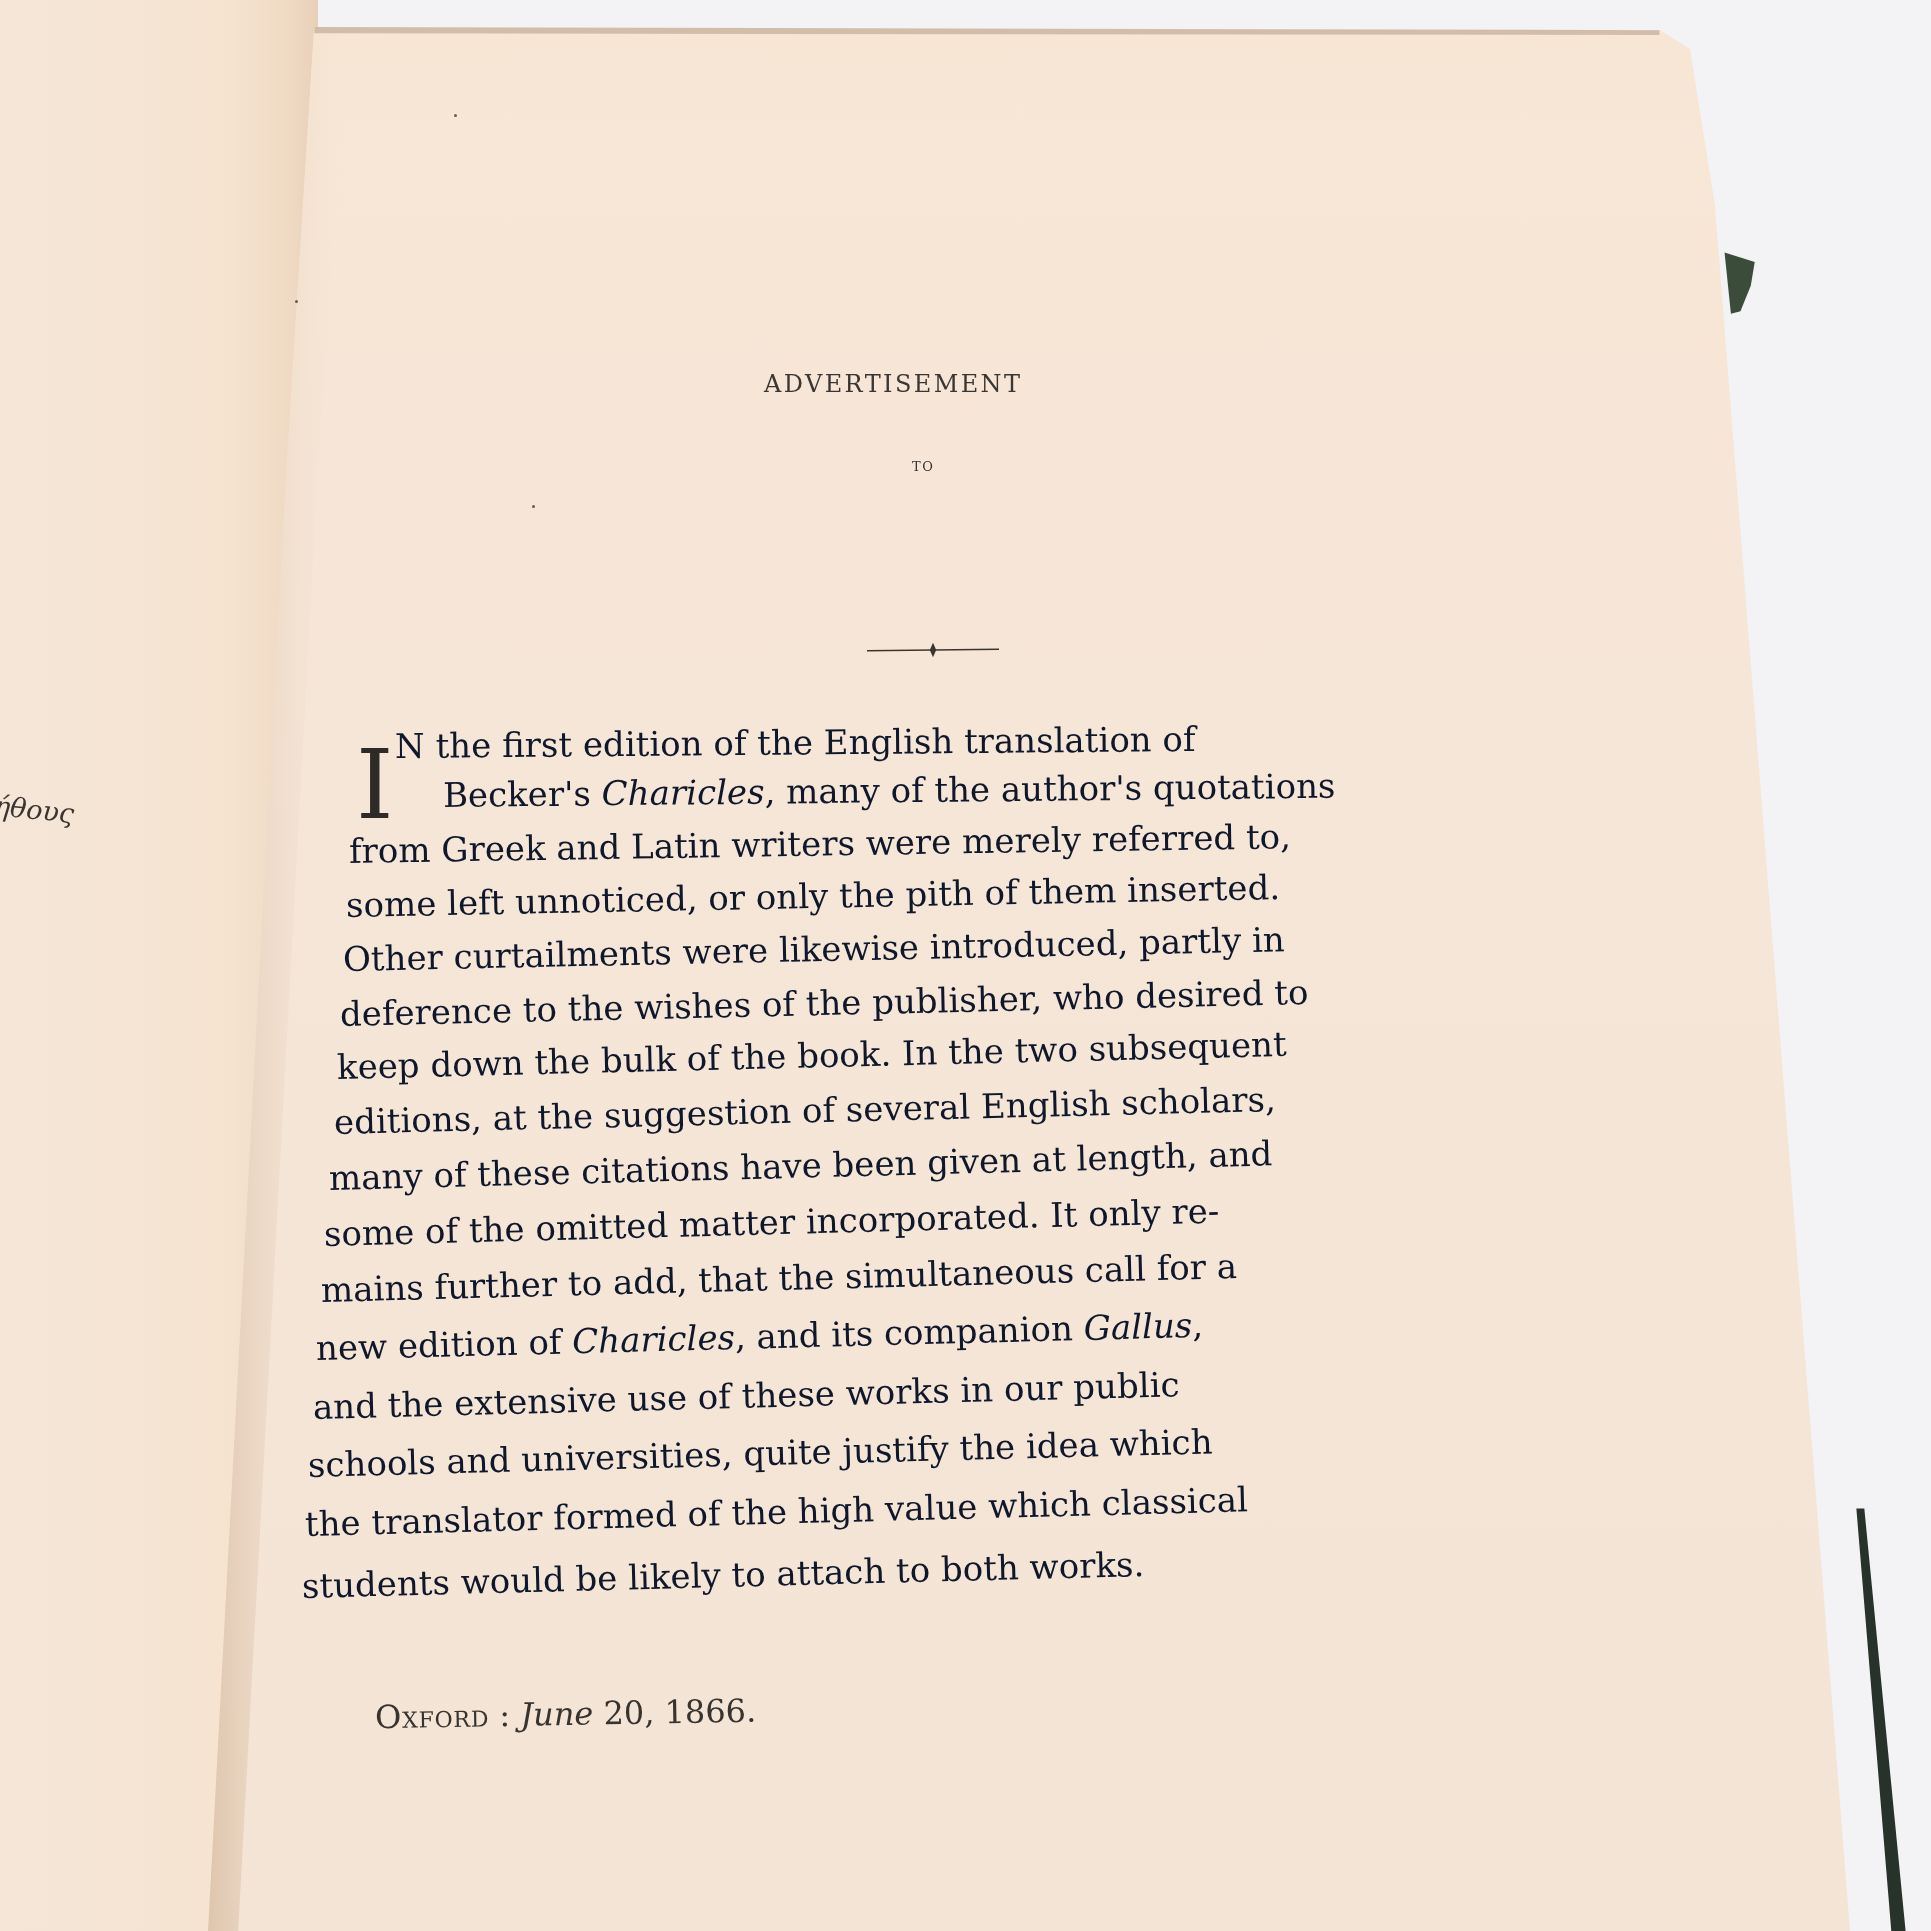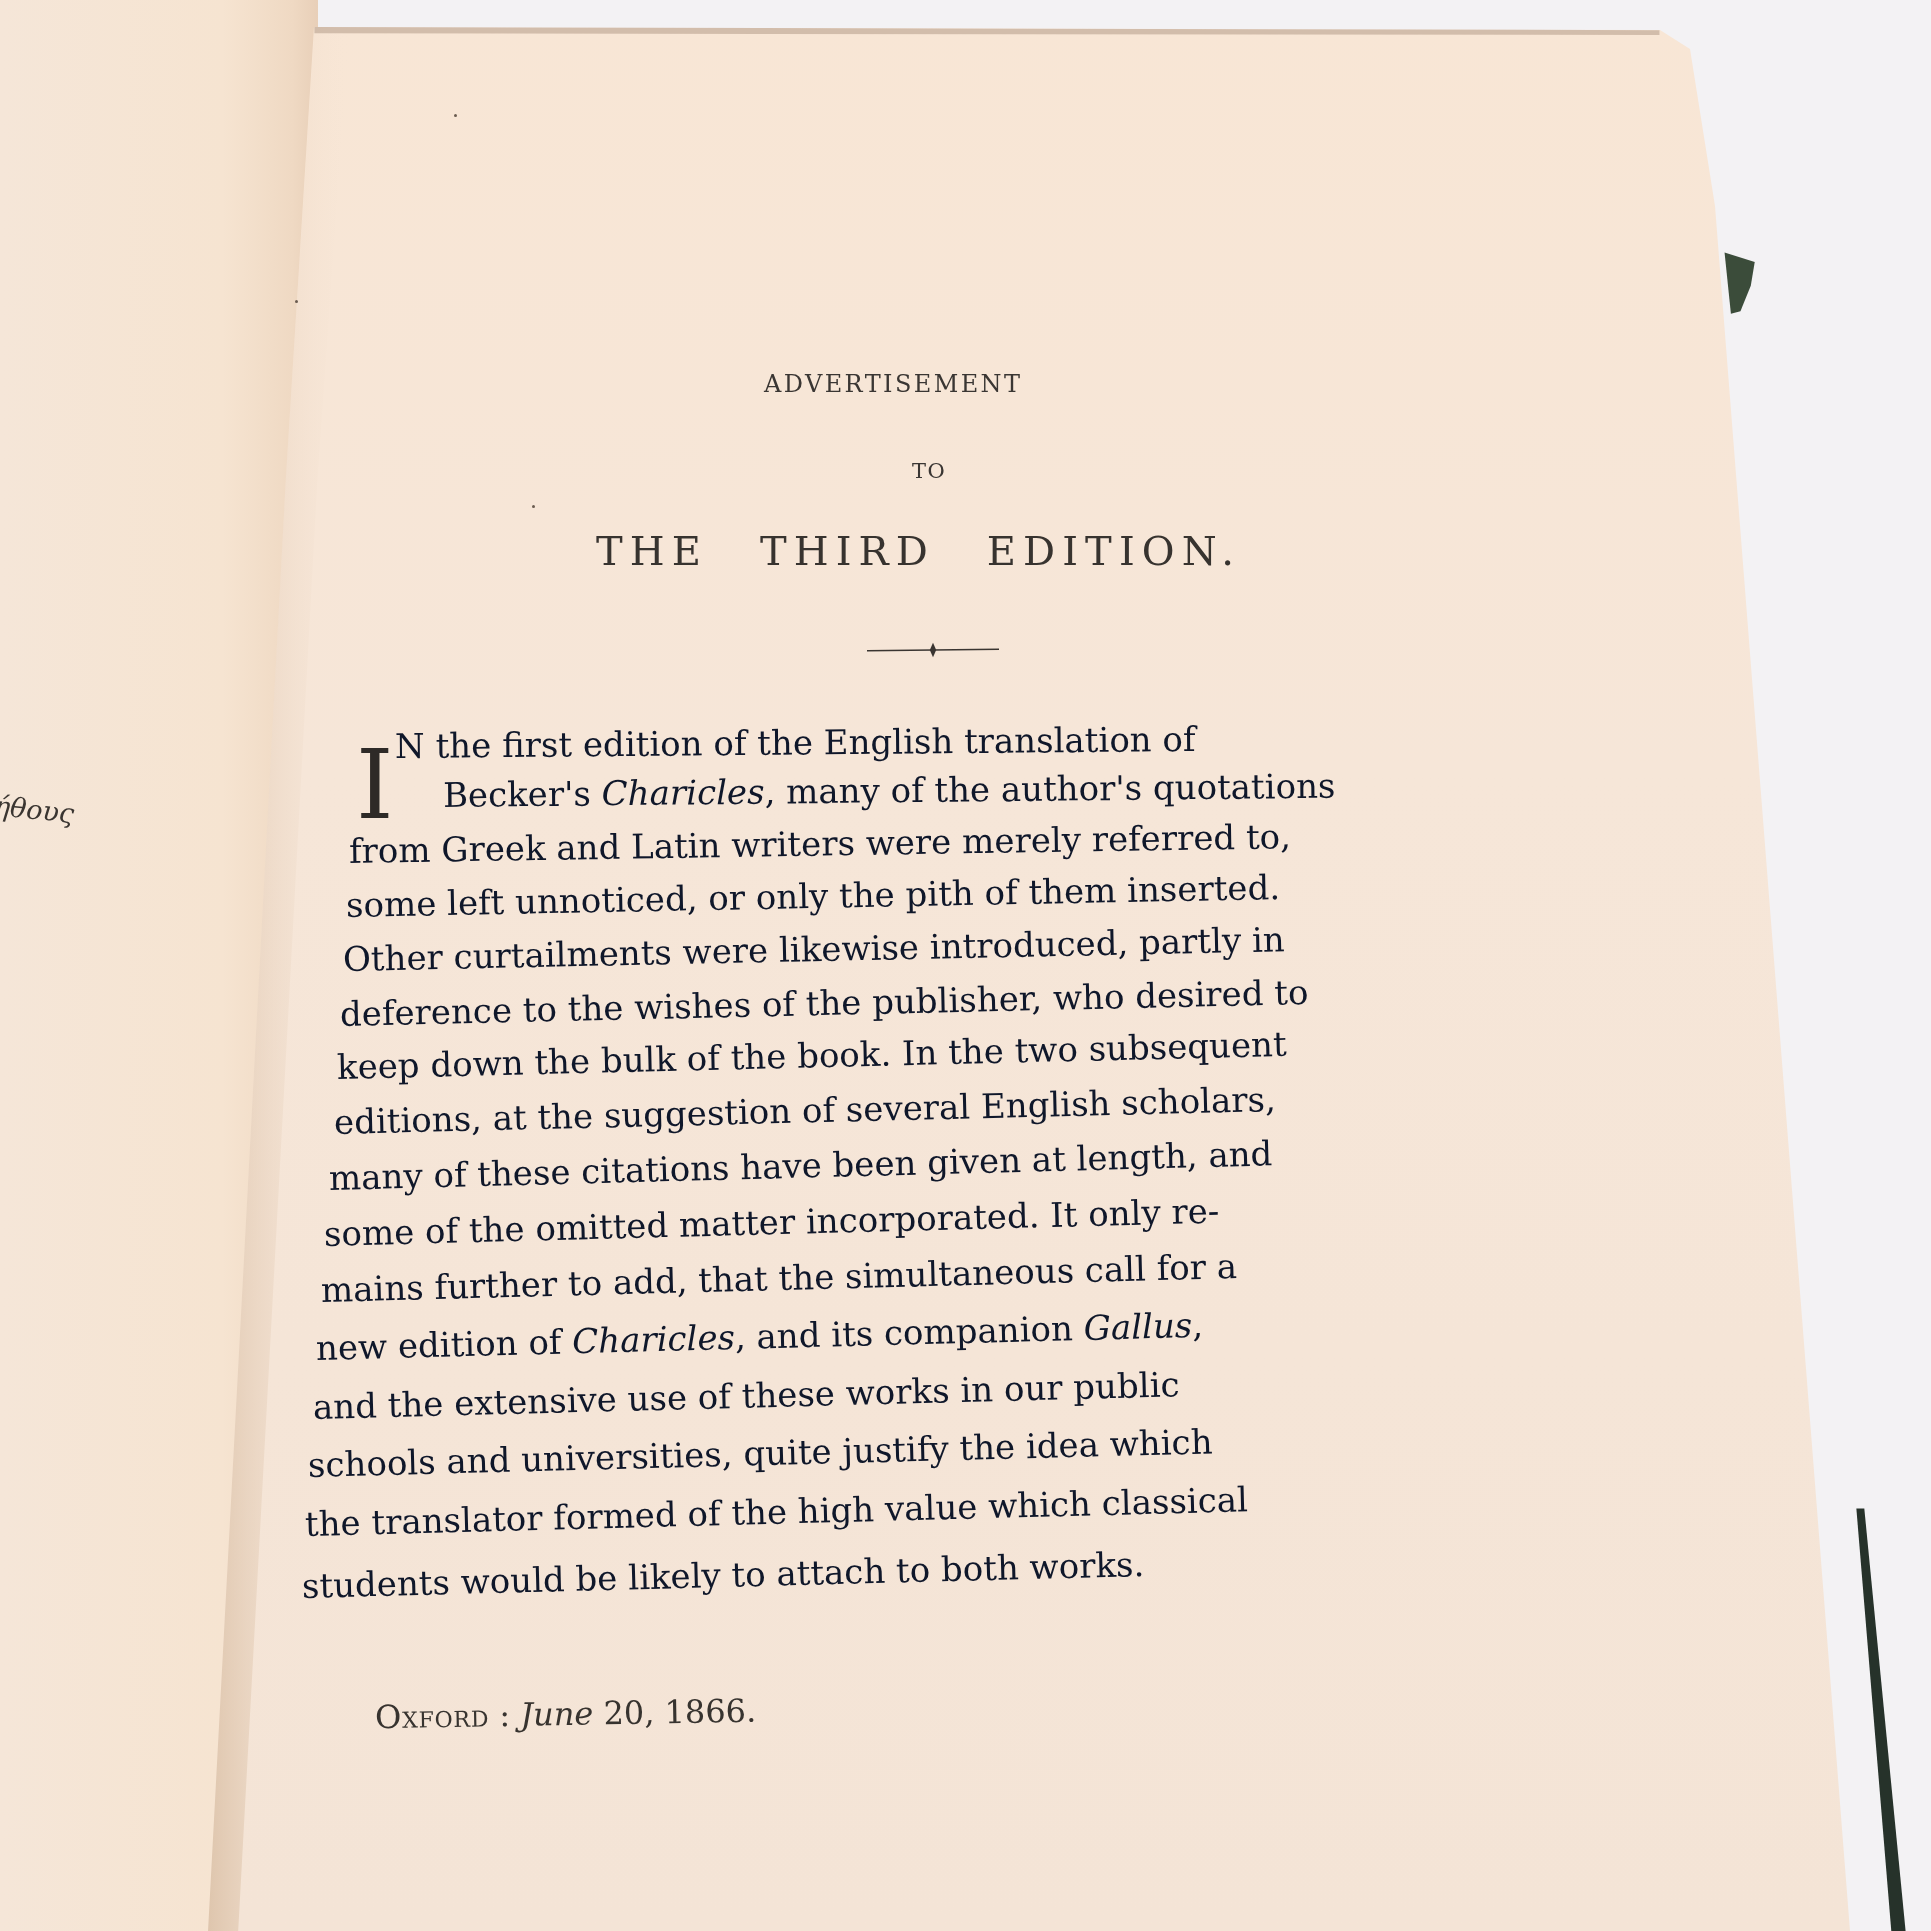--- a/index.html
+++ b/index.html
@@ -37,21 +37,21 @@
   .content {
     position: absolute; left: 0; top: 0; width: 1931px; height: 1361px;
   }
 
   .heading-ad {
     position: absolute; left: 764px; top: 370px;
     font-size: 24px; letter-spacing: 2.4px; color: #3a3633;
   }
   .heading-to {
     position: absolute; left: 912px; top: 459px;
-    font-size: 21px; letter-spacing: 1.6px; color: #3a3633;
+    font-size: 13px; letter-spacing: 1.6px; color: #3a3633;
   }
   .heading-main {
     position: absolute; left: 596px; top: 528px;
     font-size: 40px; letter-spacing: 7.1px; word-spacing: 32px; color: #37332f;
   }
   .ornament {
     position: absolute; left: 867px; top: 642px; width: 132px; height: 16px;
   }
 
   .para {
@@ -104,21 +104,20 @@
         <stop offset="1" stop-color="#f6e5d6" stop-opacity="0"></stop>
       </linearGradient>
     </defs>
     <path d="M396 34 L440 34 L400 600 L300 2432 L262 2432 L360 600 Z" fill="url(#g)"></path>
     <path d="M396 34 L2090 38 L2090 44 L396 42 Z" fill="#b9a28f" opacity="0.6"></path>
   </svg>
 
   <div class="content">
     <div class="heading-ad">ADVERTISEMENT</div>
     <div class="heading-to">TO</div>
-    <div class="heading-main">THE THIRD EDITION.</div>
 
     <svg class="ornament" viewBox="0 0 166 20" xmlns="http://www.w3.org/2000/svg">
       <line x1="0" y1="11" x2="166" y2="9" stroke="#3a3531" stroke-width="2"></line>
       <path d="M83 1 L87 10 L83 19 L79 10 Z" fill="#3a3531"></path>
     </svg>
 
     <div class="dropcap">I</div>
 
     <div class="para">
       <div class="line" style="left:395px;top:729px;transform:rotate(-0.5deg);">

